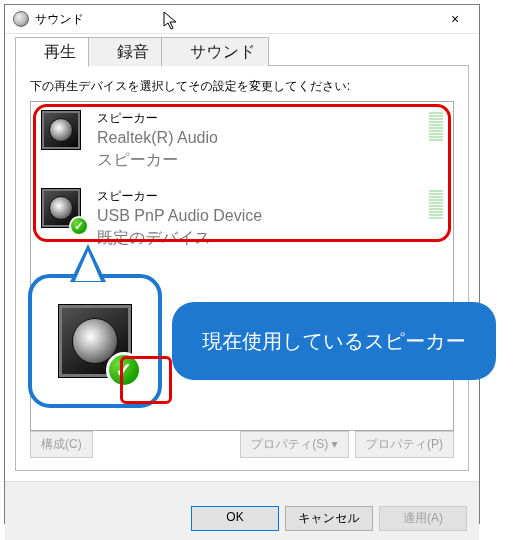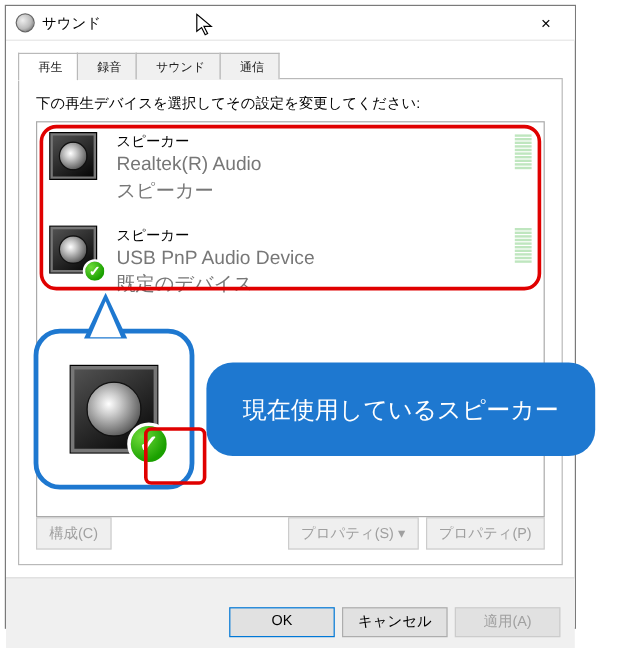--- a/index.html
+++ b/index.html
@@ -57,25 +57,25 @@
     flex-direction: column;
   }
   .tabs {
     display: flex;
     align-items: flex-end;
     height: 26px;
     position: relative;
     z-index: 2;
   }
   .tab {
-    padding: 4px 12px 3px 16px;
+    padding: 4px 12px 3px 28px;
     border: 1px solid #b9b9b9;
     border-bottom: none;
     background: #f0f0f0;
-    font-size: 10px;
+    font-size: 16px;
     color: #222;
     margin-right: -1px;
     position: relative;
     cursor: pointer;
   }
   .tab.active {
     background: #fff;
     border-bottom: 1px solid #fff;
     top: 1px;
     z-index: 3;
@@ -289,21 +289,20 @@
     <svg class="cursor-arrow" viewBox="0 0 16 20">
       <path d="M1 1 L1 15 L5 12 L8 18 L10 17 L7 11 L13 11 Z" fill="#fff" stroke="#000" stroke-width="1"></path>
     </svg>
   </div>
 
   <div class="body-area">
     <div class="tabs">
       <div class="tab active"><span>再生</span></div>
       <div class="tab"><span>録音</span></div>
       <div class="tab"><span>サウンド</span></div>
-      <div class="tab"><span>通信</span></div>
     </div>
 
     <div class="tab-panel">
       <div class="instruction">下の再生デバイスを選択してその設定を変更してください:</div>
 
       <div class="device-list">
 
         <div class="device-row">
           <div class="dev-icon-wrap">
             <div class="speaker-box">

